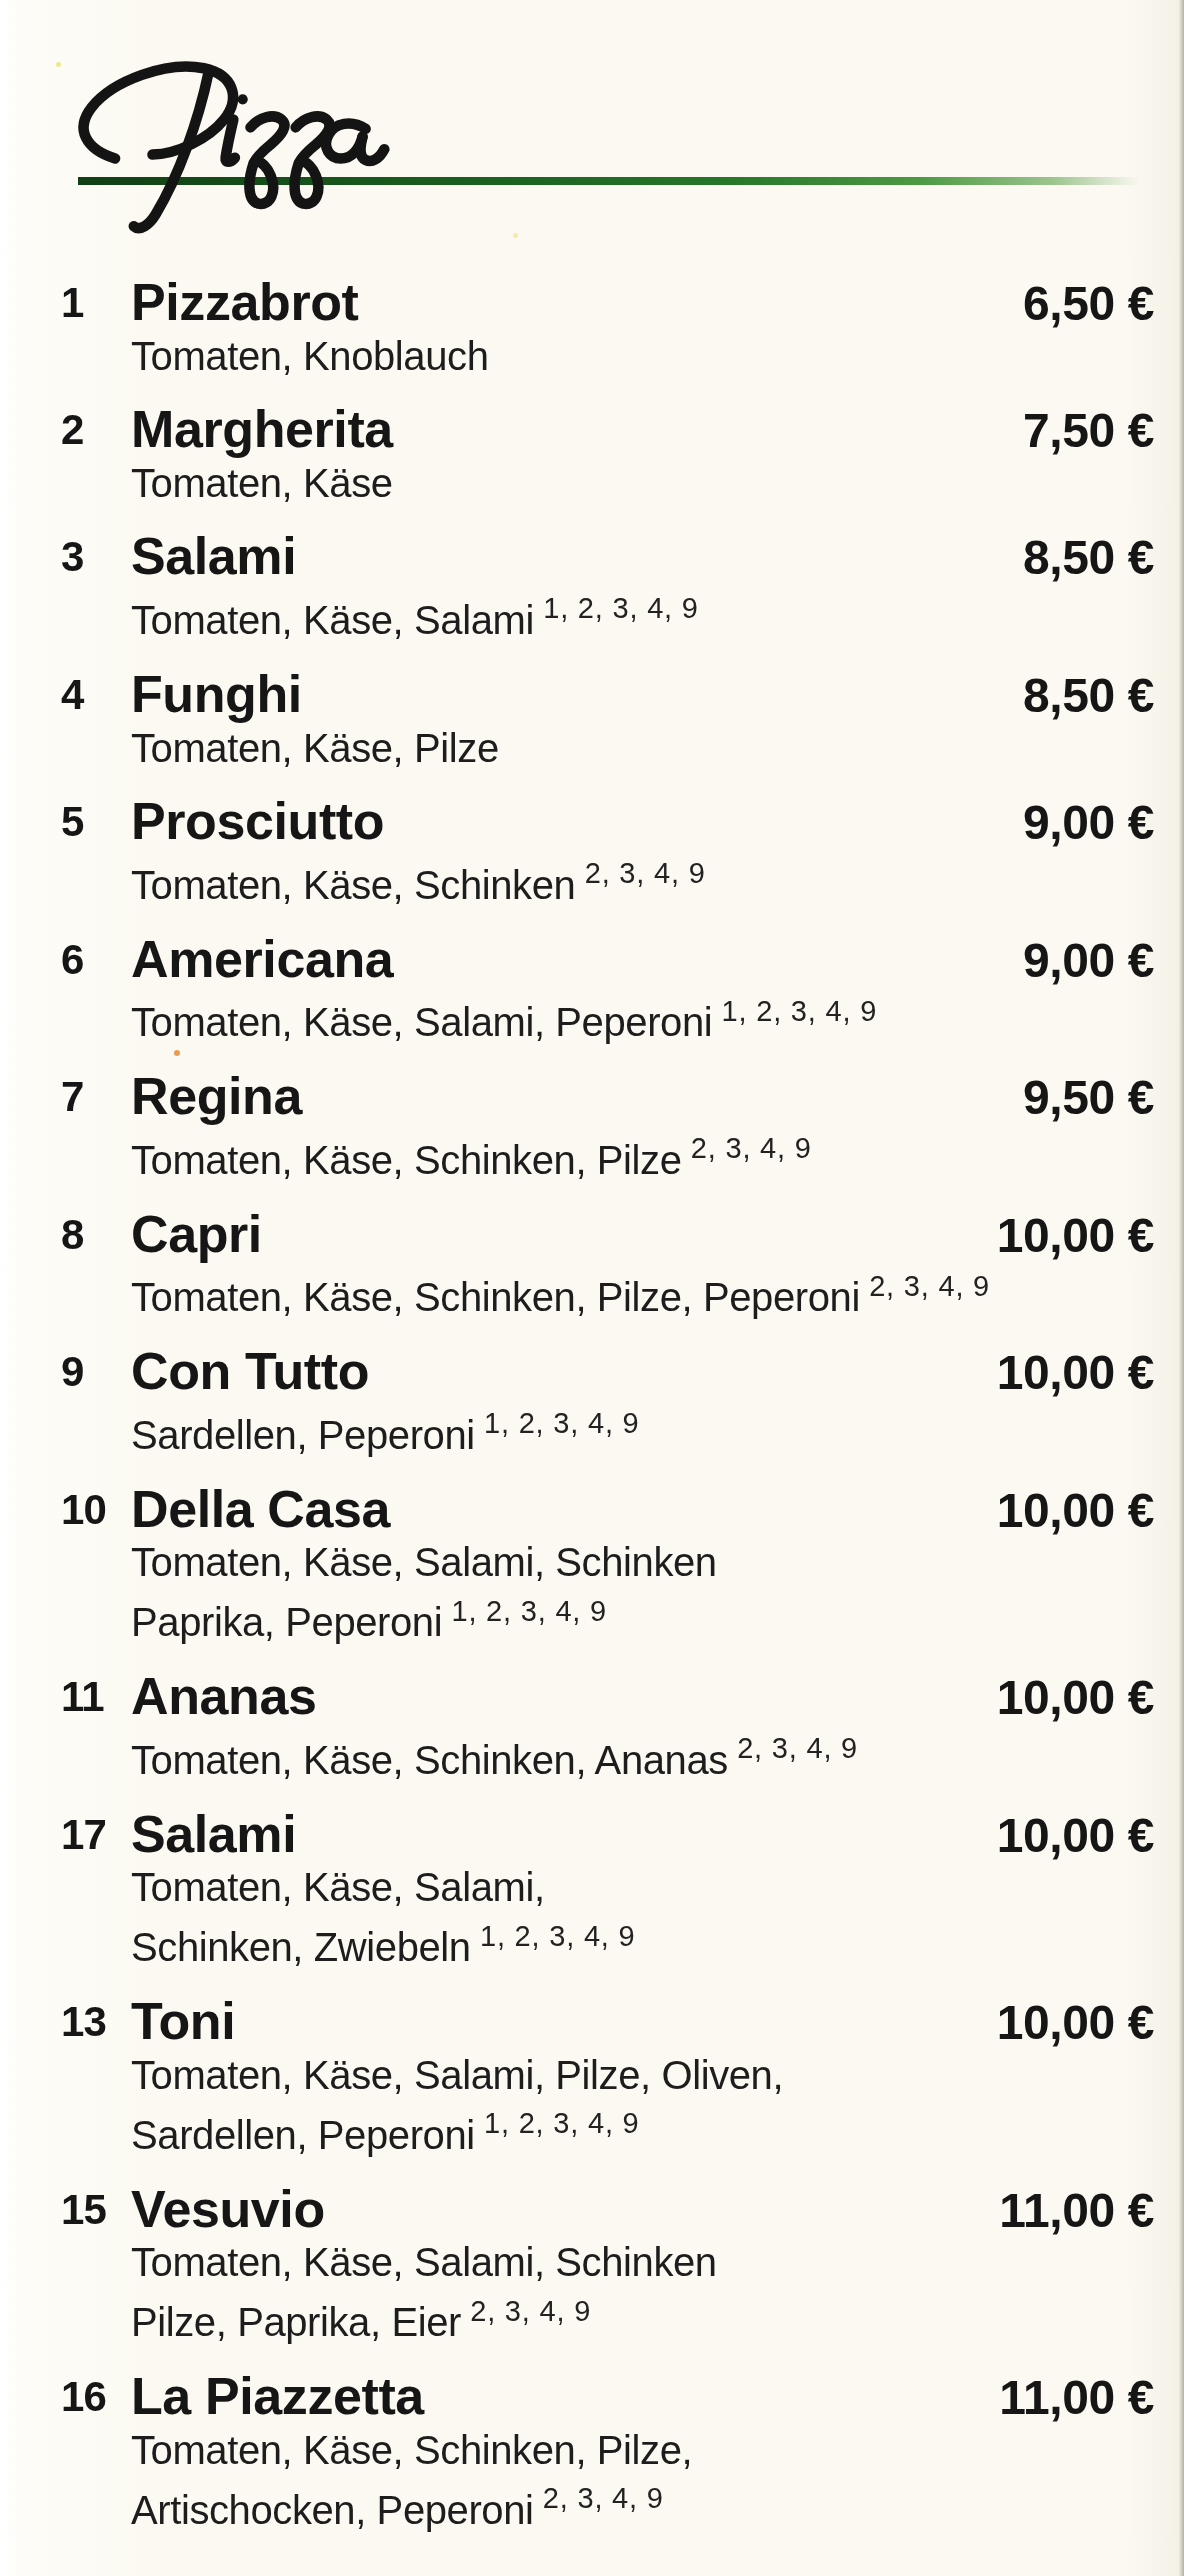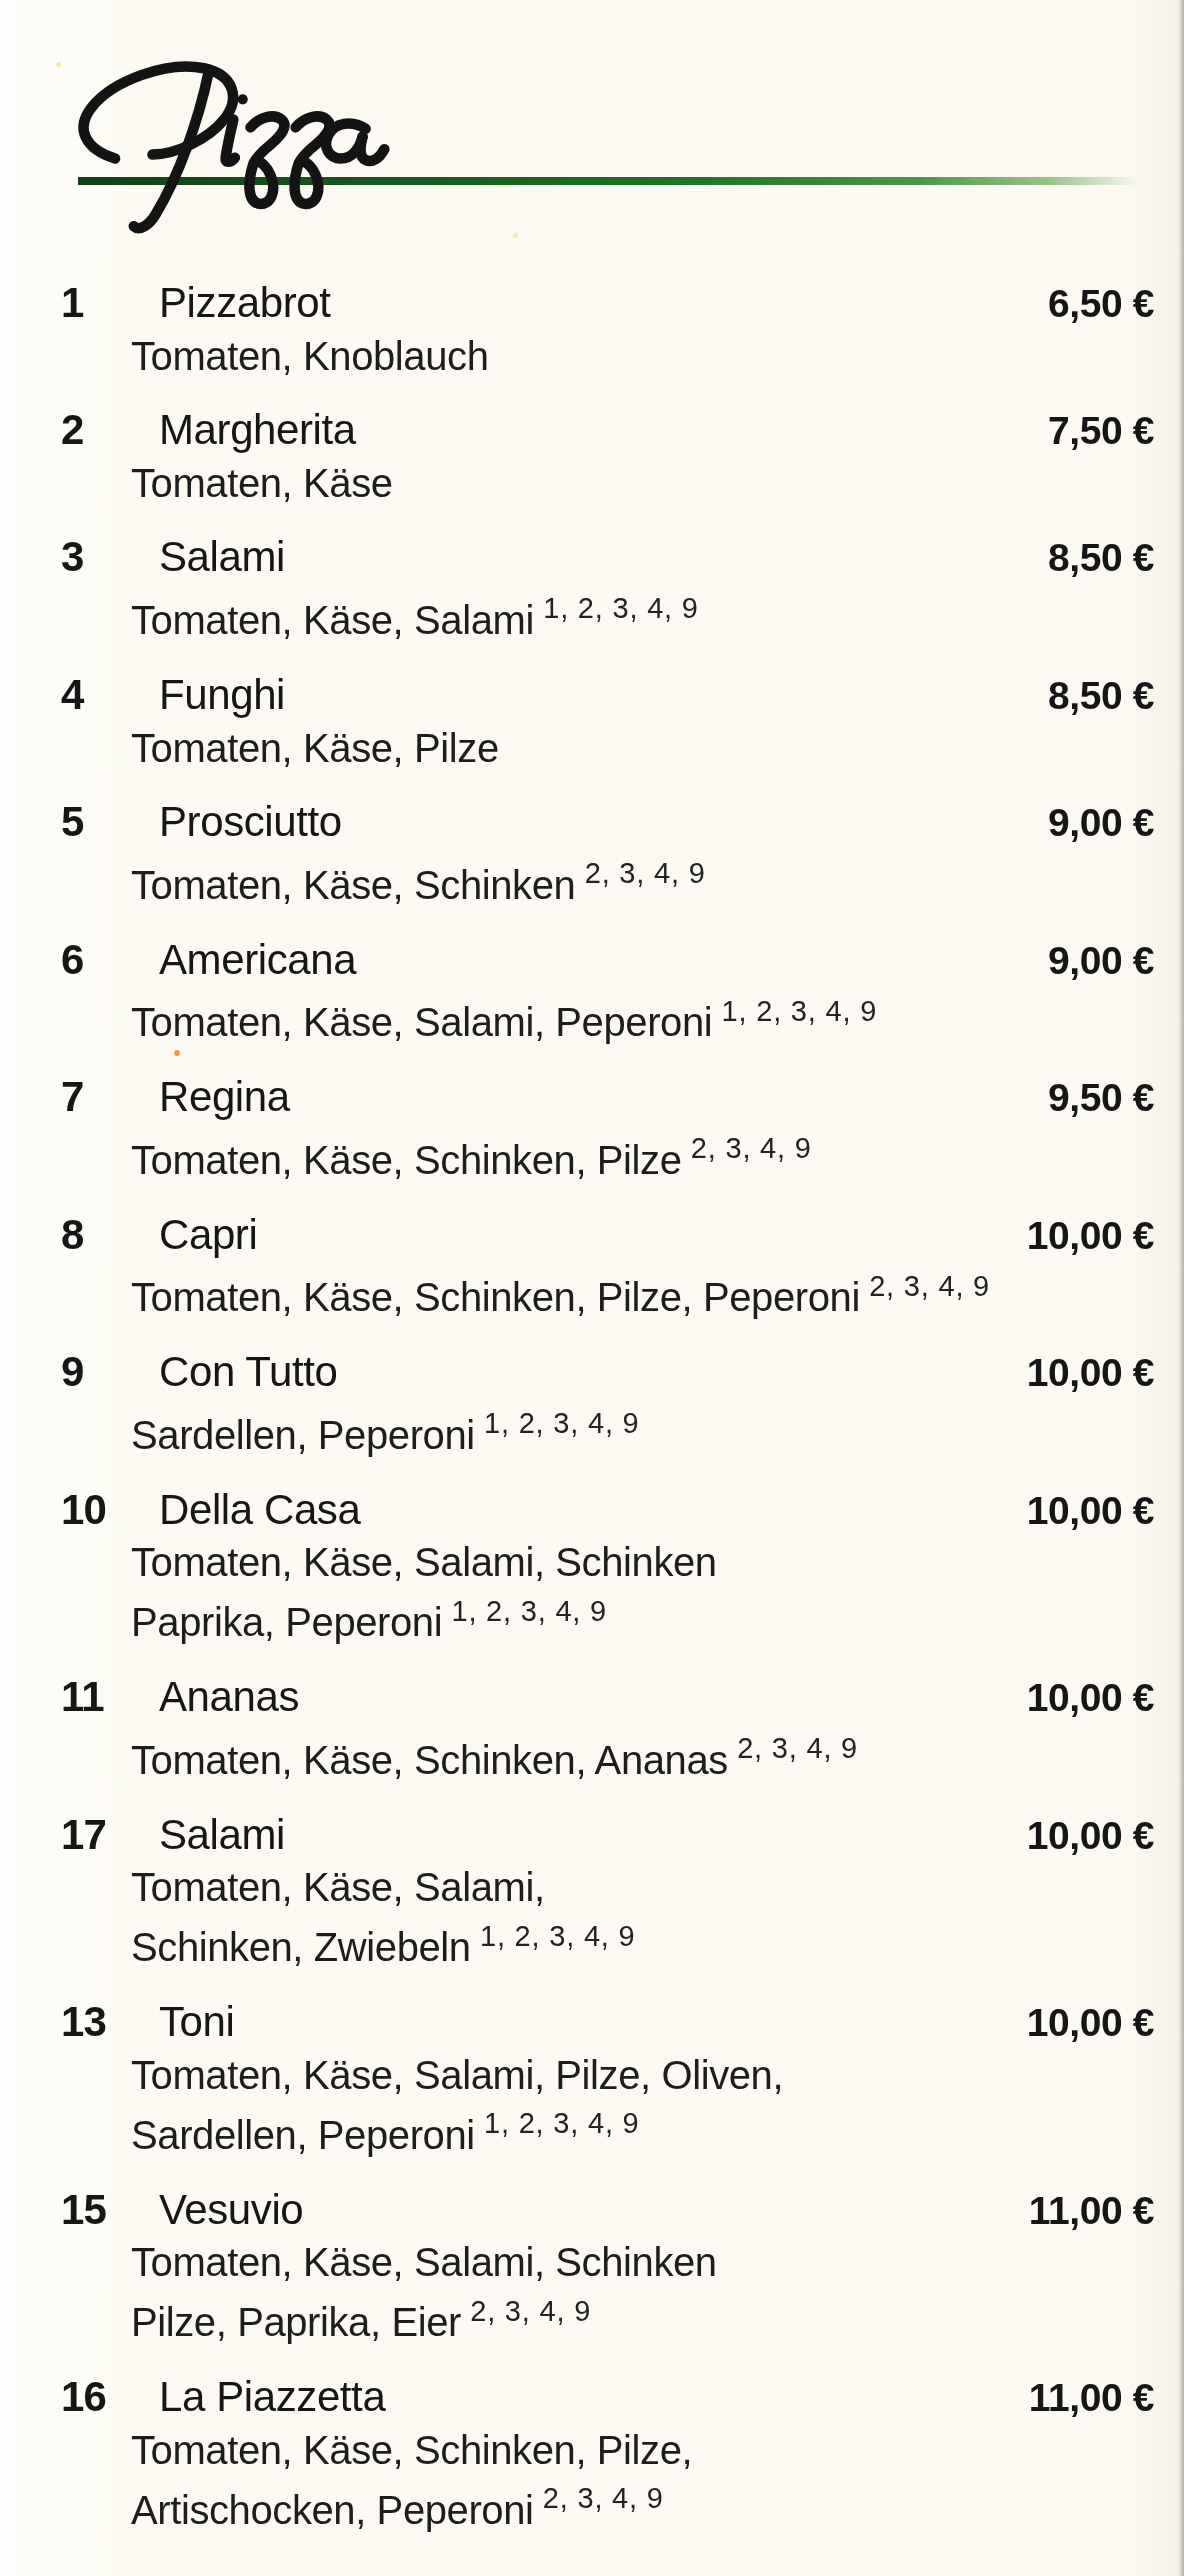--- a/index.html
+++ b/index.html
@@ -16,22 +16,22 @@
     background:linear-gradient(90deg,#123f15 0%,#1b6120 38%,#27762a 60%,#4d9a44 78%,#9cc48e 90%,rgba(251,249,241,0) 98%);
   }
   .logo{position:absolute;left:62px;top:20px;width:405px;height:249px;}
   .logo path{fill:none;stroke:#141414;stroke-width:13.5;stroke-linecap:round;stroke-linejoin:round;}
   
   .list{position:absolute;top:280px;left:0;right:0;padding:0 30px 0 61px;}
   .item{display:flex;align-items:flex-start;margin-bottom:26.5px;}
   .num{width:70px;flex:0 0 70px;font-weight:700;font-size:42px;line-height:45px;letter-spacing:-0.8px;}
   .body{flex:1 1 auto;min-width:0;}
   .trow{display:flex;justify-content:space-between;align-items:baseline;}
-  .name{font-weight:400;font-size:42px;line-height:45px;letter-spacing:-0.4px;margin-left:28px;}
-  .price{font-weight:700;font-size:39px;line-height:45px;white-space:nowrap;letter-spacing:-0.4px;}
+  .name{font-weight:700;font-size:52px;line-height:45px;letter-spacing:-0.4px;}
+  .price{font-weight:700;font-size:48px;line-height:45px;white-space:nowrap;letter-spacing:-0.4px;}
   .desc{margin-top:4.7px;}
   .desc-line{font-size:40px;line-height:50px;font-weight:400;color:#1d1d1d;letter-spacing:-0.4px;}
   .allerg{font-size:29px;letter-spacing:0.8px;margin-left:9.3px;position:relative;top:-1.6px;color:#222;}
   
   .speck{position:absolute;border-radius:50%;}
   .speck-a{left:56px;top:62px;width:5.4px;height:5.4px;background:#e9e36a;opacity:.75;}
   .speck-b{left:174px;top:1050px;width:6.2px;height:6.2px;background:#e8852a;opacity:.8;}
   .speck-c{left:513px;top:233px;width:4.7px;height:4.7px;background:#e9e36a;opacity:.6;}
   .edge-shadow{position:absolute;top:0;right:0;width:5.4px;height:100%;background:linear-gradient(90deg,rgba(0,0,0,0),rgba(60,60,50,.25));}
 </style>

